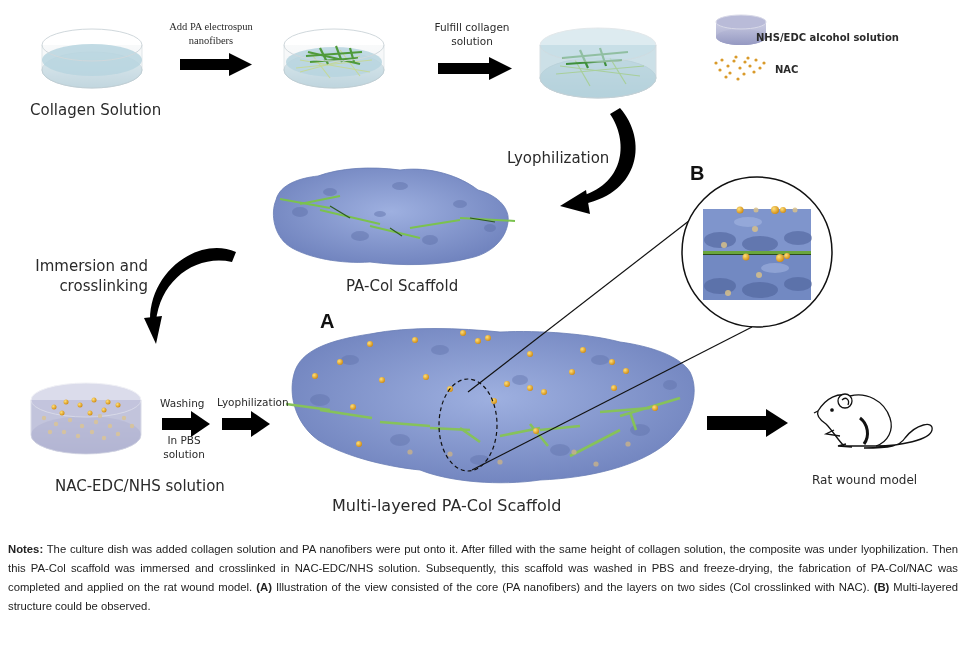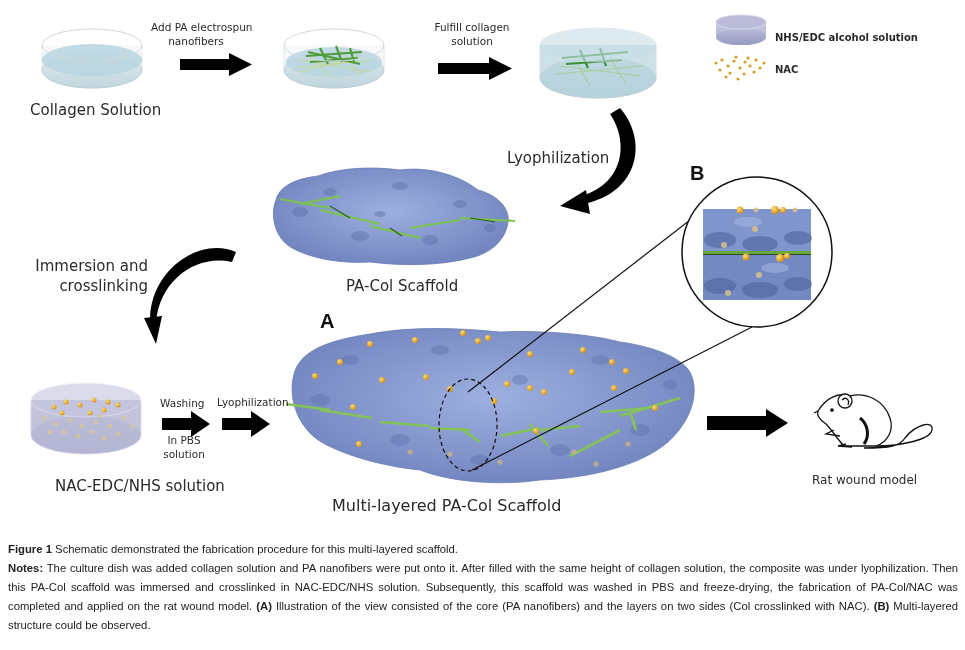--- a/index.html
+++ b/index.html
@@ -326,30 +326,30 @@
     <circle cx="832" cy="410" r="1.2" fill="#111"></circle>
     <path d="M818 411 L814 413"></path>
     <path d="M834 430 L826 434 L840 436"></path>
     <path d="M846 444 L838 446 L852 447"></path>
     <path d="M860 418 C868 424 870 436 864 444" stroke-width="3"></path>
     <path d="M876 446 C900 446 930 440 932 430 C934 420 916 424 905 438 C900 446 890 448 864 448"></path>
   </g>
 </svg>
 
 <div class="lbl big" style="left:30px; top:100px;">Collagen Solution</div>
-<div class="lbl small" style="left:151px; top:20px; width:90px;">
+<div class="lbl small" style="left:166px; top:20px; width:90px;font-family:Liberation Serif, serif;">
   <div>Add PA electrospun</div>
   <div>nanofibers</div>
 </div>
 <div class="lbl small" style="left:428px; top:20px; width:88px;text-align:center;">
   <div>Fulfill collagen</div>
   <div>solution</div>
 </div>
 
-<div class="lbl legend" style="left:775px; top:32px;text-align:right;">NHS/EDC alcohol solution</div>
+<div class="lbl legend" style="left:756px; top:32px;text-align:right;">NHS/EDC alcohol solution</div>
 <div class="lbl legend" style="left:775px; top:64px;">NAC</div>
 
 <div class="lbl big" style="left:507px; top:148px;">Lyophilization</div>
 <div class="lbl big" style="left:346px; top:276px;">PA-Col Scaffold</div>
 
 <div class="lbl big" style="left:28px; top:256px; width:120px;text-align:right;">
   <div>Immersion and</div>
   <div>crosslinking</div>
 </div>
 
@@ -361,15 +361,14 @@
 </div>
 <div class="lbl small" style="left:217px; top:395px;">Lyophilization</div>
 
 <div class="lbl big" style="left:332px; top:496px; font-size:16px;">Multi-layered PA-Col Scaffold</div>
 <div class="lbl big" style="left:812px; top:470px; font-size:12px;">Rat wound model</div>
 
 <div class="lbl panel" style="left:320px; top:310px;">A</div>
 <div class="lbl panel" style="left:690px; top:162px;">B</div>
 
 <div class="caption">
-  <div><b>Figure 1</b><span> Schematic demonstrated the fabrication procedure for this multi-layered scaffold.</span></div>
   <div><b>Notes:</b><span> The culture dish was added collagen solution and PA nanofibers were put onto it. After filled with the same height of collagen solution, the composite was under lyophilization. Then this PA-Col scaffold was immersed and crosslinked in NAC-EDC/NHS solution. Subsequently, this scaffold was washed in PBS and freeze-drying, the fabrication of PA-Col/NAC was completed and applied on the rat wound model. </span><b>(A)</b><span> Illustration of the view consisted of the core (PA nanofibers) and the layers on two sides (Col crosslinked with NAC). </span><b>(B)</b><span> Multi-layered structure could be observed.</span></div>
 </div>
 
 </body></html>

